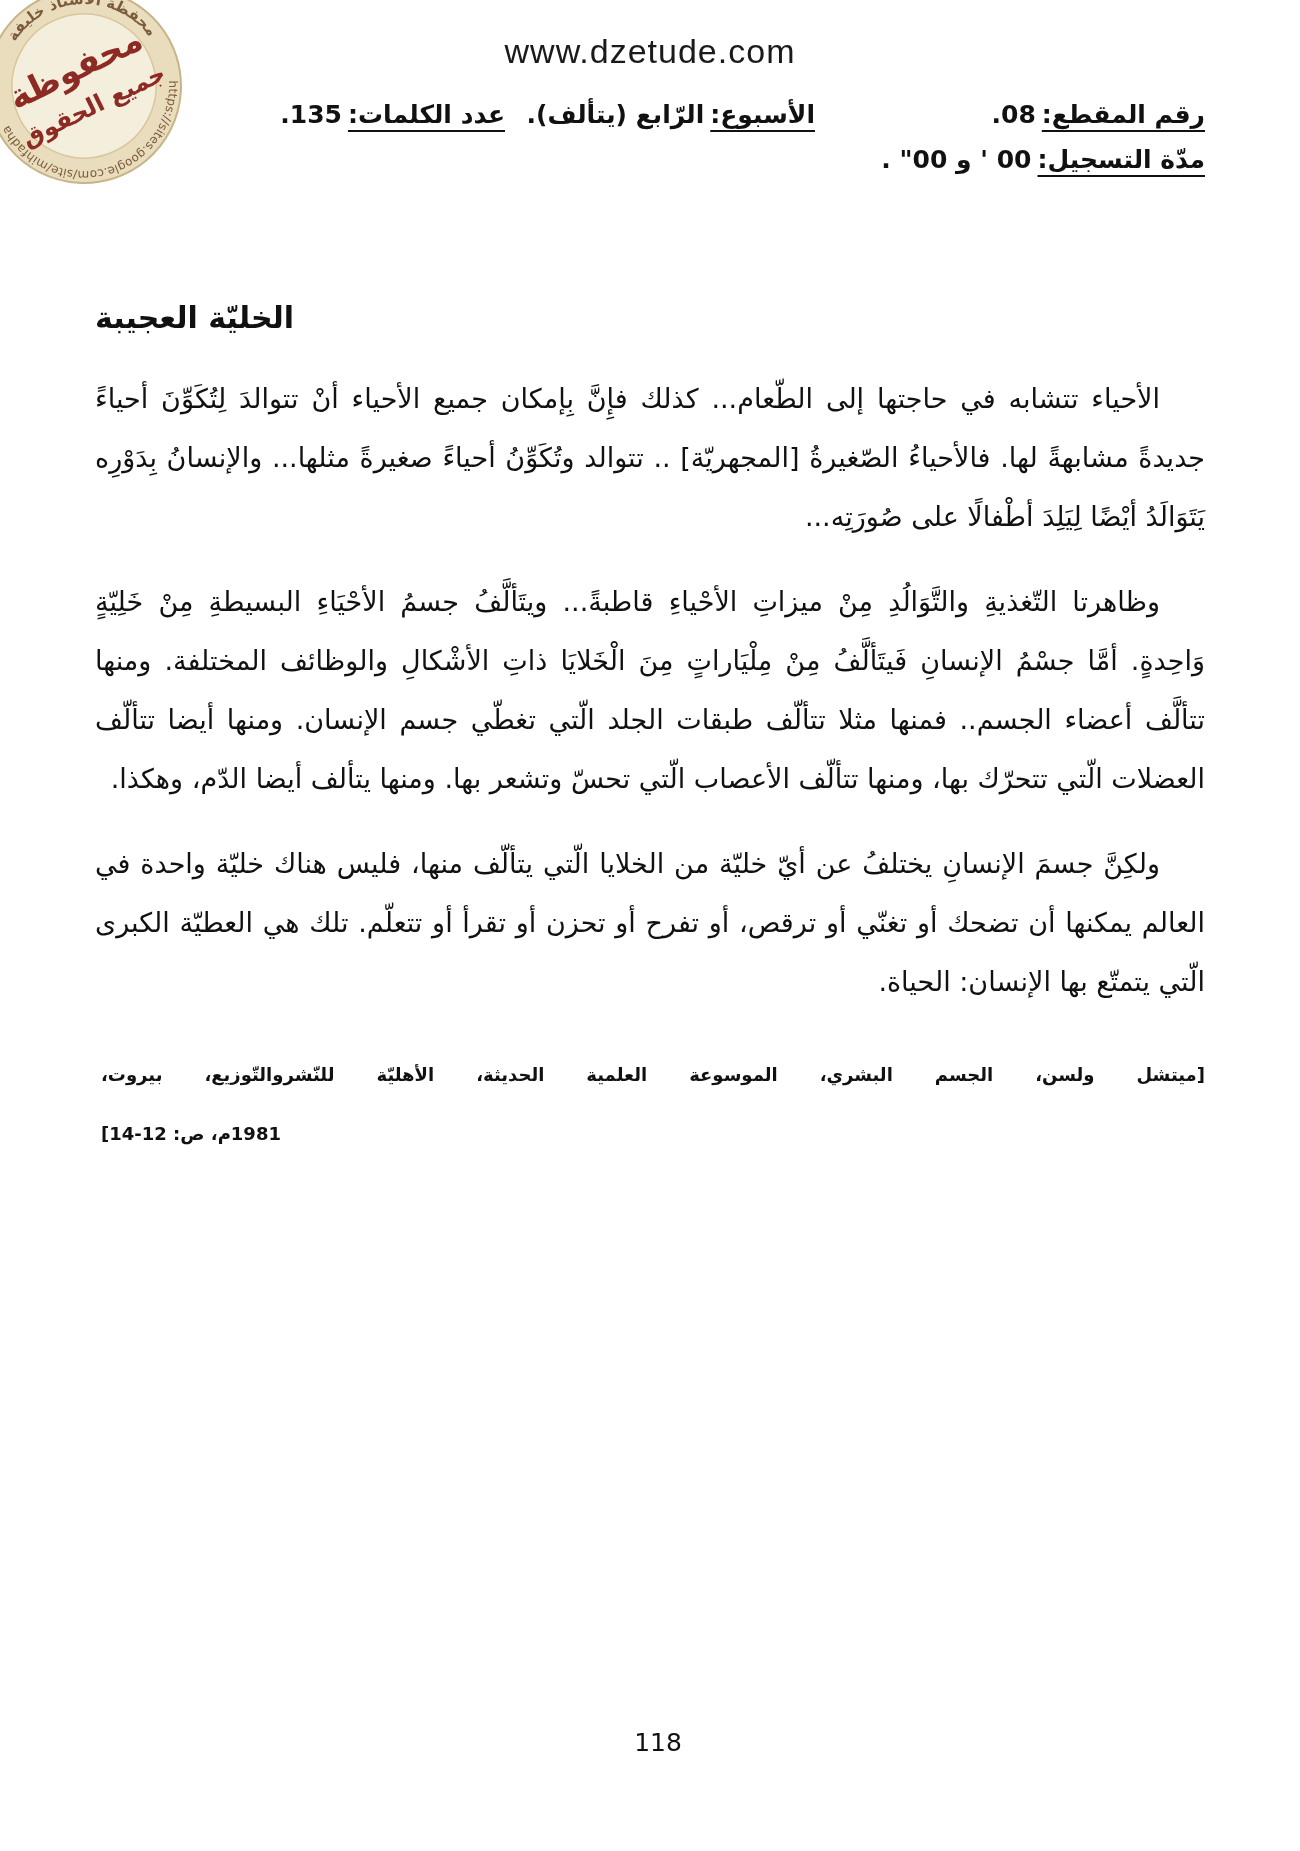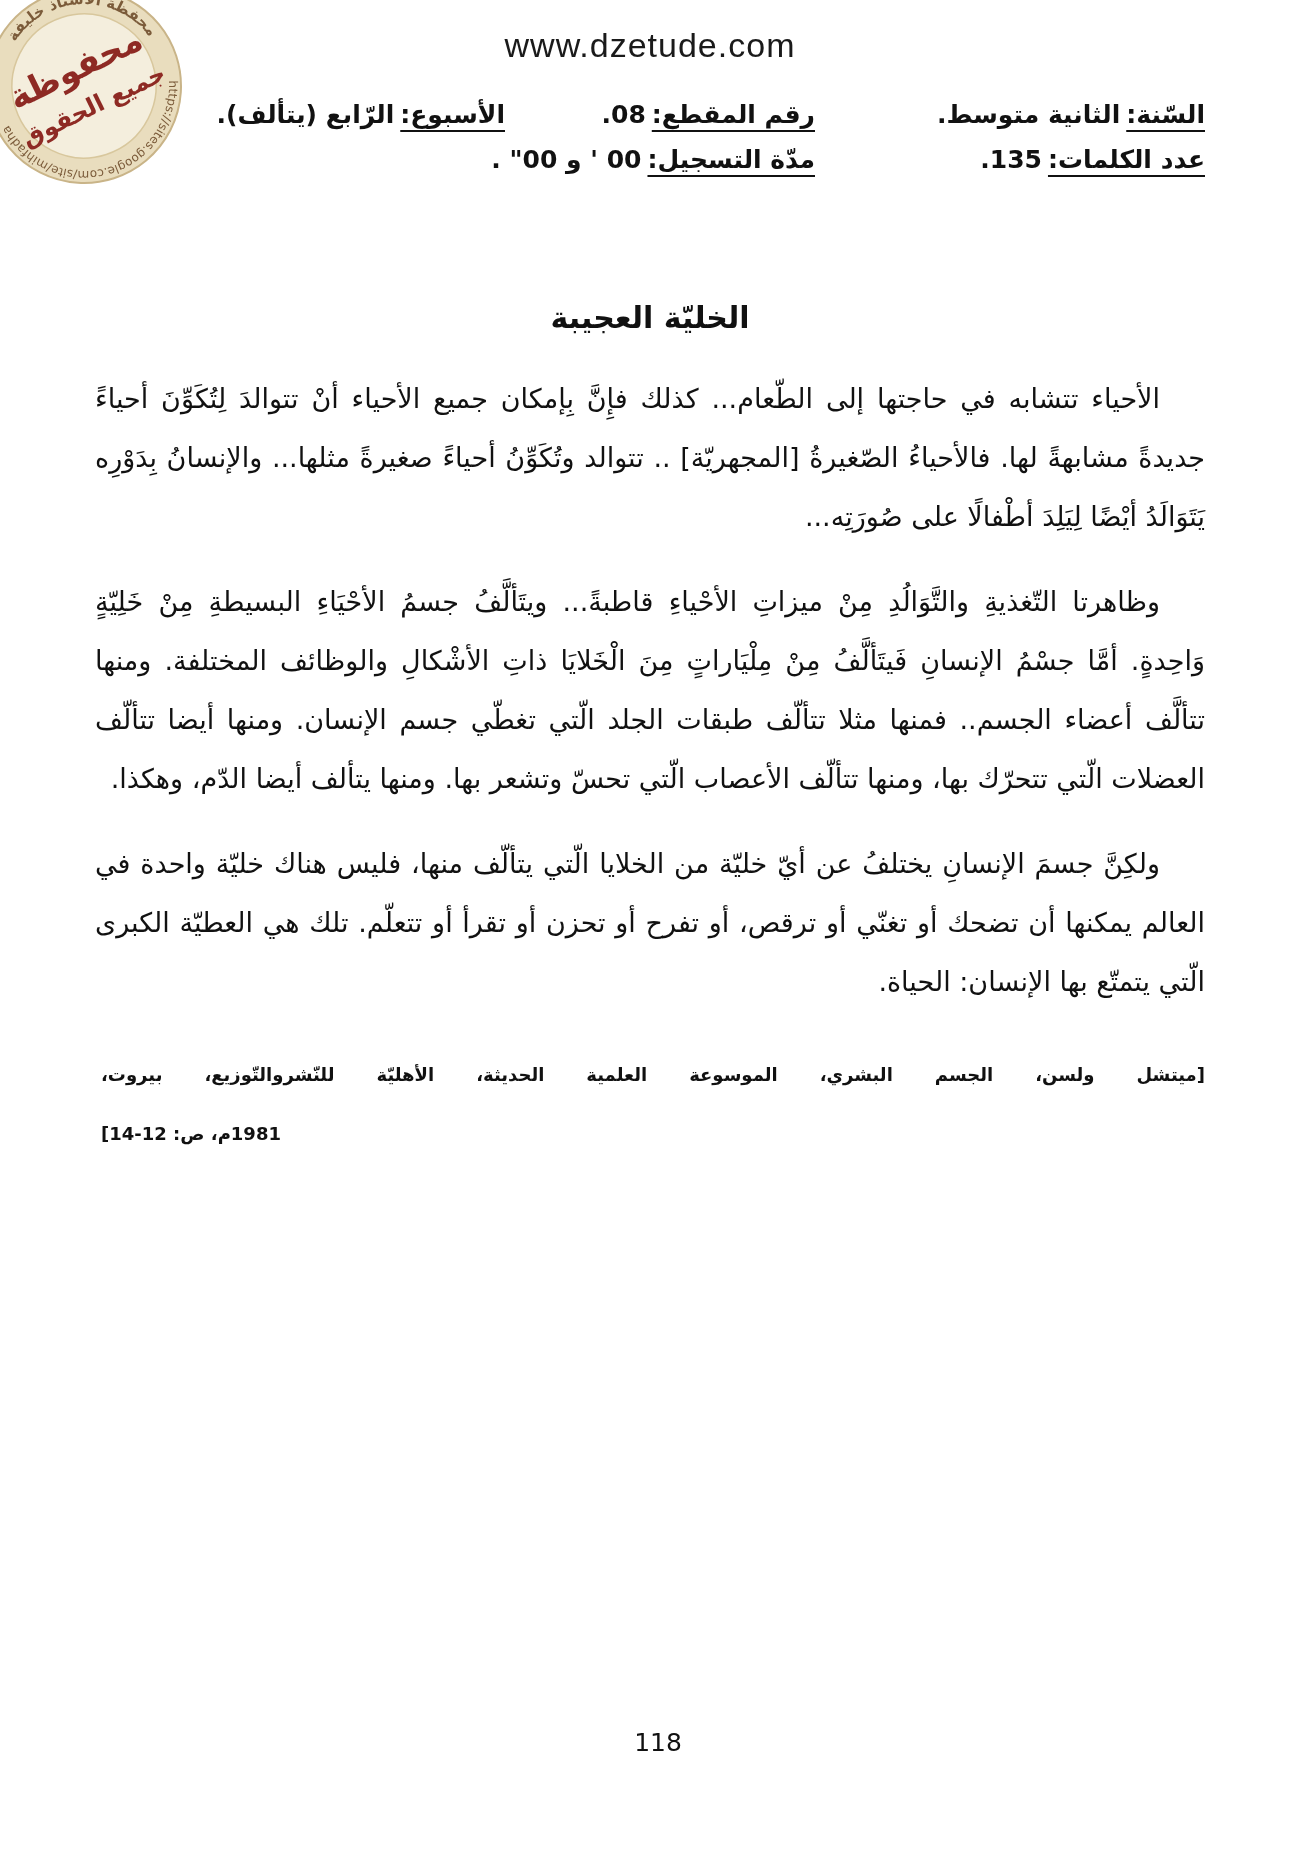--- a/index.html
+++ b/index.html
@@ -8,21 +8,21 @@
     background:#ffffff;
     font-family:"DejaVu Sans",sans-serif;
     color:#111;
     position:relative;
     overflow:hidden;
   }
   .page{position:absolute;inset:0;}
 
   
   .watermark{
-    position:absolute;top:26px;left:0;width:100%;
+    position:absolute;top:32px;left:0;width:100%;
     text-align:center;
     font-family:"Liberation Sans","DejaVu Sans",sans-serif;
     font-size:34px;color:#1a1a1a;letter-spacing:1px;
   }
 
   
   .stamp{
     position:absolute;top:-14px;left:-16px;width:200px;height:200px;
     transform:rotate(-18deg);
     pointer-events:none;
@@ -36,21 +36,21 @@
     row-gap:16px;
     font-size:25px;font-weight:bold;
   }
   .meta-cell{direction:rtl;text-align:right;white-space:nowrap;}
   .meta-label{text-decoration:underline;text-underline-offset:7px;text-decoration-thickness:2px;}
   .meta-value{padding-right:6px;}
 
   
   .content{position:absolute;top:300px;left:95px;width:1110px;}
   .doc-title{
-    text-align:center;font-size:30px;font-weight:bold;margin:0 0 34px 0;
+    text-align:left;font-size:30px;font-weight:bold;margin:0 0 34px 0;
     direction:rtl;
   }
   .para{
     direction:rtl;text-align:justify;
     font-size:27px;line-height:59px;
     text-indent:45px;
     margin:0 0 26px 0;
   }
   .citation{font-weight:bold;font-size:18px;line-height:59px;margin-top:34px;margin-left:6px;}
   .citation-l1{
@@ -88,23 +88,20 @@
         <text x="100" y="92" text-anchor="middle" font-size="34" font-weight="bold" fill="#8e2a24">محفوظة</text>
         <text x="100" y="130" text-anchor="middle" font-size="24" font-weight="bold" fill="#8e2a24">جميع الحقوق</text>
       </g>
     </svg>
   </div>
 
   <div class="watermark">www.dzetude.com</div>
 
   <div class="meta">
     <div class="meta-cell">
-      <span class="meta-label">السّنة:</span><span class="meta-value">الثانية متوسط.</span>
-    </div>
-    <div class="meta-cell">
       <span class="meta-label">رقم المقطع:</span><span class="meta-value">08.</span>
     </div>
     <div class="meta-cell">
       <span class="meta-label">الأسبوع:</span><span class="meta-value">الرّابع (يتألف).</span>
     </div>
     <div class="meta-cell">
       <span class="meta-label">عدد الكلمات:</span><span class="meta-value">135.</span>
     </div>
     <div class="meta-cell">
       <span class="meta-label">مدّة التسجيل:</span><span class="meta-value">00 ' و 00" .</span>

